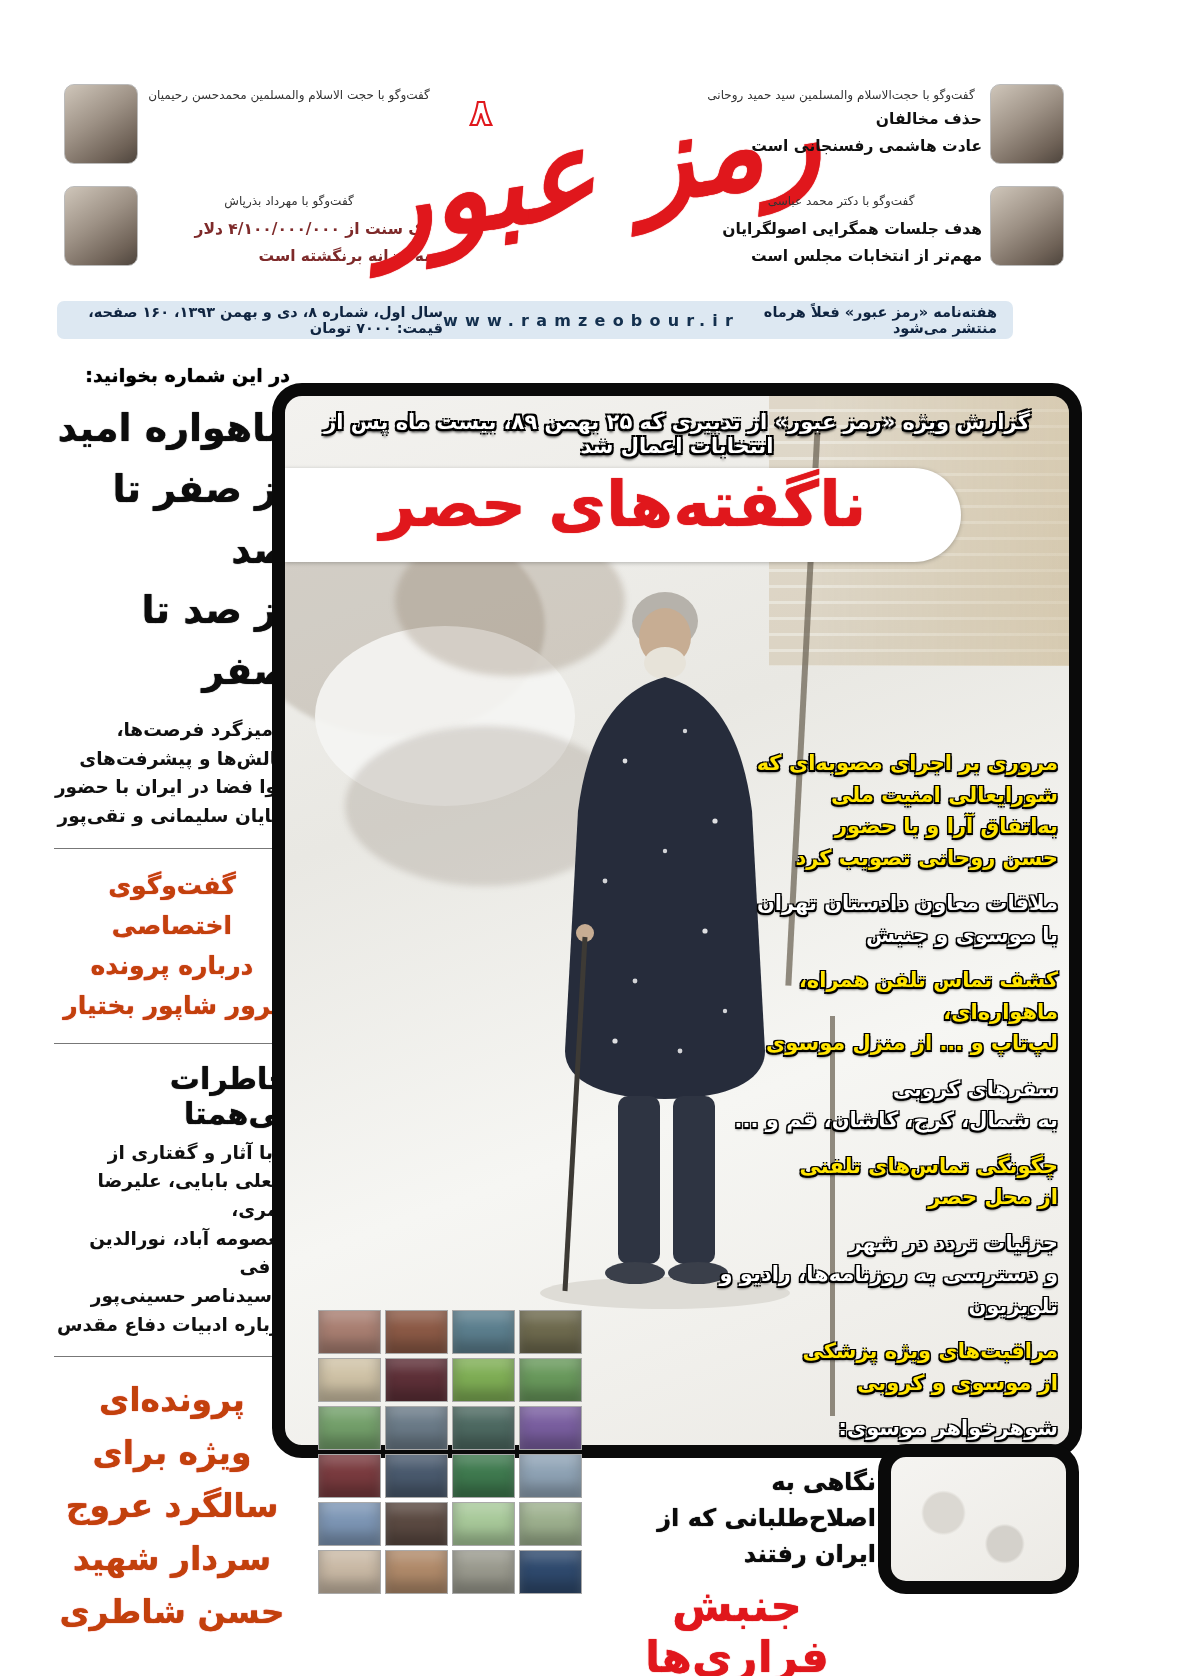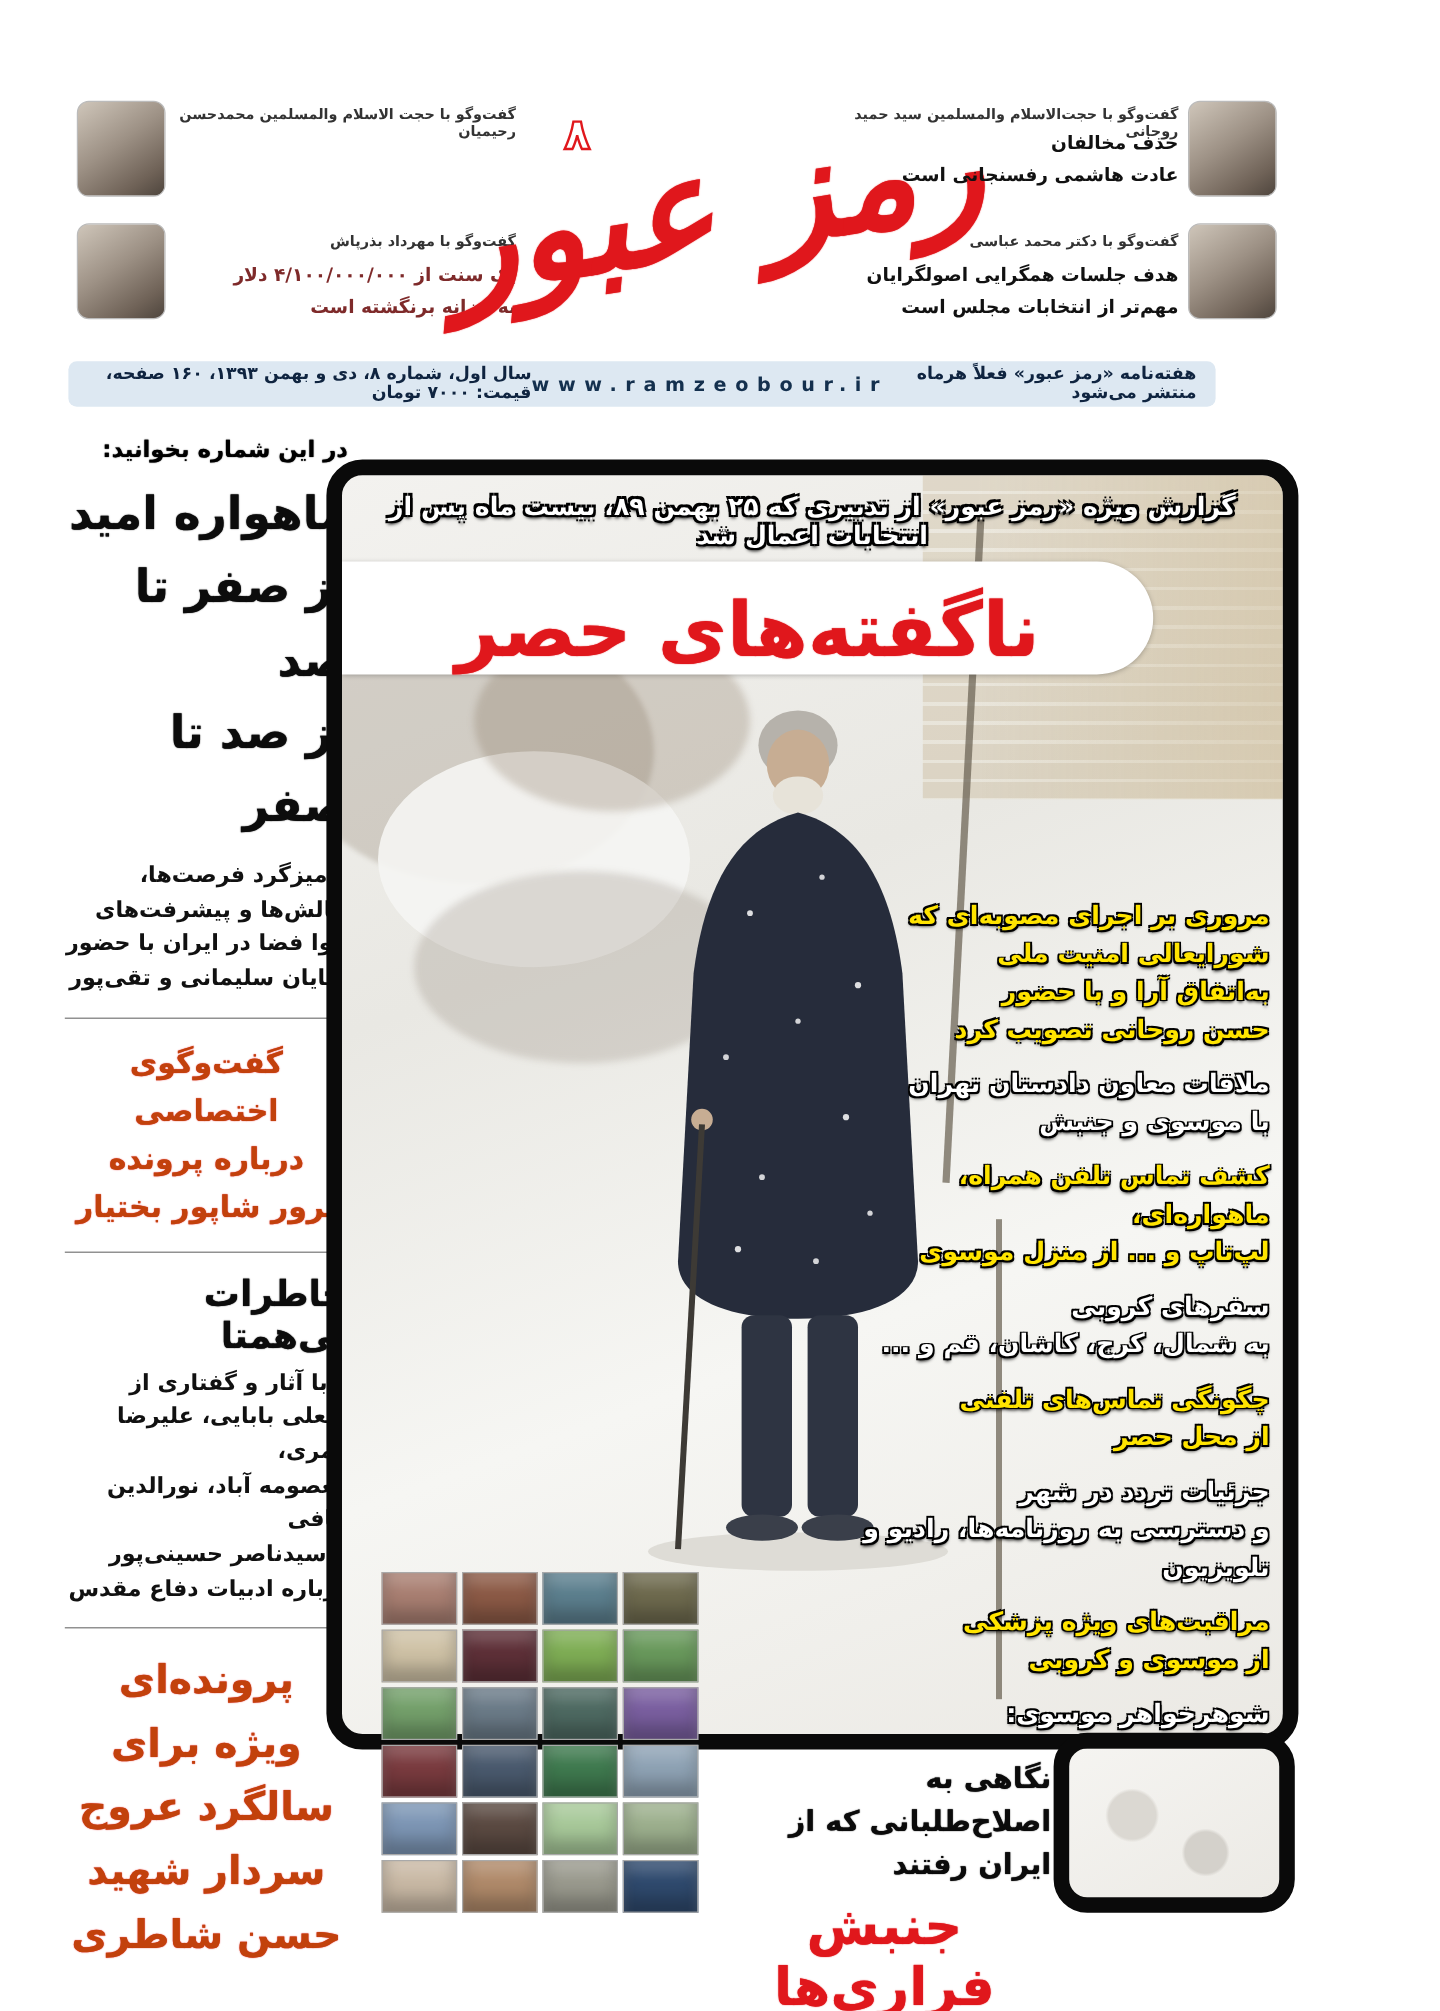--- a/index.html
+++ b/index.html
@@ -2,22 +2,22 @@
 <html><head>
 <meta charset="utf-8">
 <style>
   * { margin:0; padding:0; box-sizing:border-box; }
   body { background:#888; font-family:"DejaVu Sans", sans-serif; }
   .page { position:relative; width:1200px; height:1676px; background:#ffffff; overflow:hidden; margin:0 auto; }
 
   
   .tphoto { position:absolute; width:74px; height:80px; border-radius:10px; border:1px solid #bbb;
             background:linear-gradient(145deg,#cfc6ba 0%,#9d9185 45%,#6f6257 80%,#4e453d 100%); }
-  .tcap { position:absolute; width:282px; text-align:right; direction:rtl;
-          font-size:12px; font-weight:bold; color:#333; }
+  .tcap { position:absolute; width:282px; text-align:center; direction:rtl;
+          font-size:12px; font-weight:normal; color:#333; }
   .tbody { position:absolute; width:282px; text-align:right; direction:rtl;
            font-size:15.5px; font-weight:bold; color:#111; line-height:1.75; }
   .tbody.maroon { color:#7e2a2a; }
 
   
   .logo { position:absolute; left:370px; top:55px; width:450px; height:230px;
           display:flex; align-items:center; justify-content:center; pointer-events:none; }
   .logo-text { font-size:118px; font-weight:bold; font-style:italic; color:#e0171c;
                direction:rtl; transform:rotate(-9deg); letter-spacing:-4px; white-space:nowrap;
                text-shadow:0 0 1px #e0171c; }
@@ -51,21 +51,21 @@
            background:linear-gradient(160deg,#f3f2ef 0%,#e9e8e3 35%,#f6f6f3 65%,#ebe9e4 100%); }
   .wall { position:absolute; right:0; top:0; width:300px; height:270px; opacity:.55;
           background:linear-gradient(to left, rgba(189,160,104,.55), rgba(189,160,104,0) 85%),
                      repeating-linear-gradient(to bottom, rgba(170,140,85,.4) 0 13px, rgba(225,210,175,.35) 13px 16px); }
   .blob { position:absolute; border-radius:50%; }
   .pole { position:absolute; width:6px; background:#6e6557; opacity:.75; }
   .kicker { position:absolute; top:14px; left:0; width:100%; padding:0 22px; text-align:center;
             direction:rtl; font-size:21px; font-weight:bold; color:#fff;
             text-shadow:-2px -2px 0 #000, 2px -2px 0 #000, -2px 2px 0 #000, 2px 2px 0 #000, 0 3px 3px #000; }
   .band { position:absolute; left:0; top:72px; width:676px; height:94px; background:#fff;
-          border-radius:0 48px 48px 0; display:flex; align-items:flex-end; justify-content:center;
+          border-radius:0 48px 48px 0; display:flex; align-items:flex-start; justify-content:center;
           box-shadow:0 1px 4px rgba(0,0,0,.25); }
   .band .headline { direction:rtl; font-size:63px; font-weight:bold; color:#e0171c;
                     letter-spacing:-2px; text-shadow:0 0 1px #e0171c; white-space:nowrap; }
   .ovlist { position:absolute; right:11px; top:352px; width:350px; direction:rtl; text-align:right; }
   .ov-item { margin-bottom:14px; font-size:21px; font-weight:bold; line-height:1.5; }
   .ov-item.yellow { color:#ffe400; }
   .ov-item.white { color:#ffffff; }
   .ov-item div { text-shadow:-1.5px -1.5px 0 #000, 1.5px -1.5px 0 #000, -1.5px 1.5px 0 #000,
                  1.5px 1.5px 0 #000, 0 2px 3px #000; }
 

